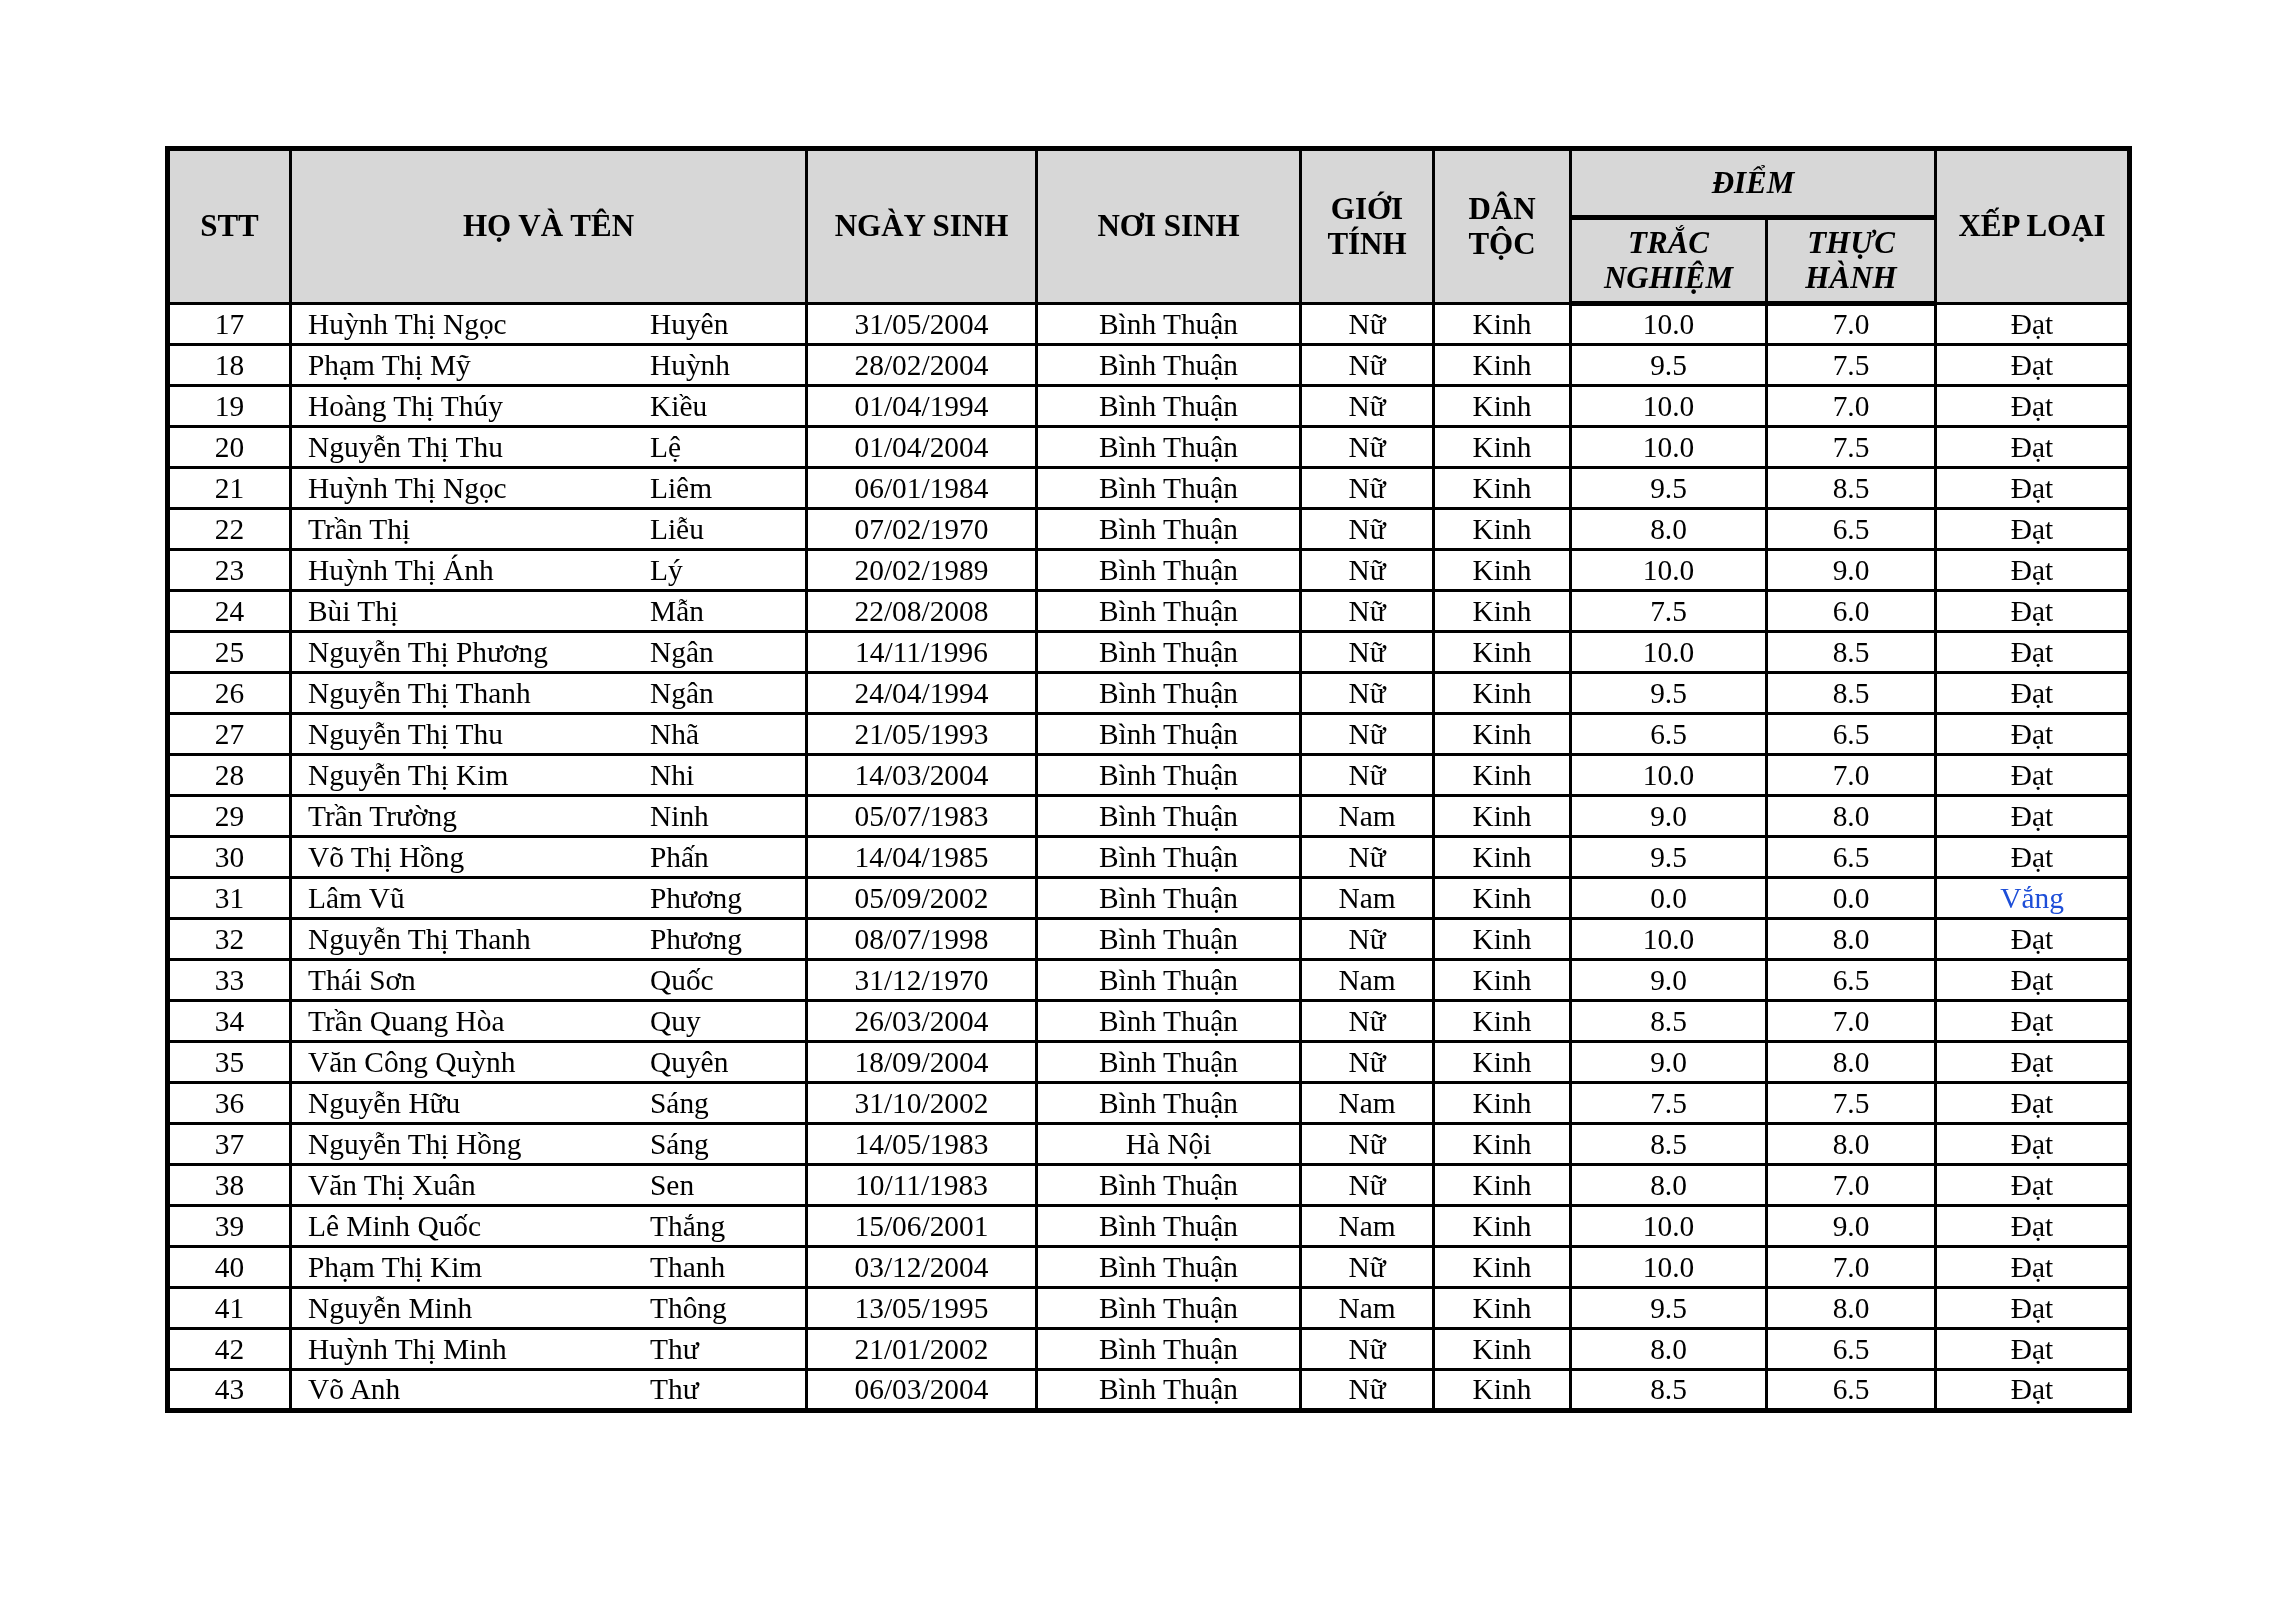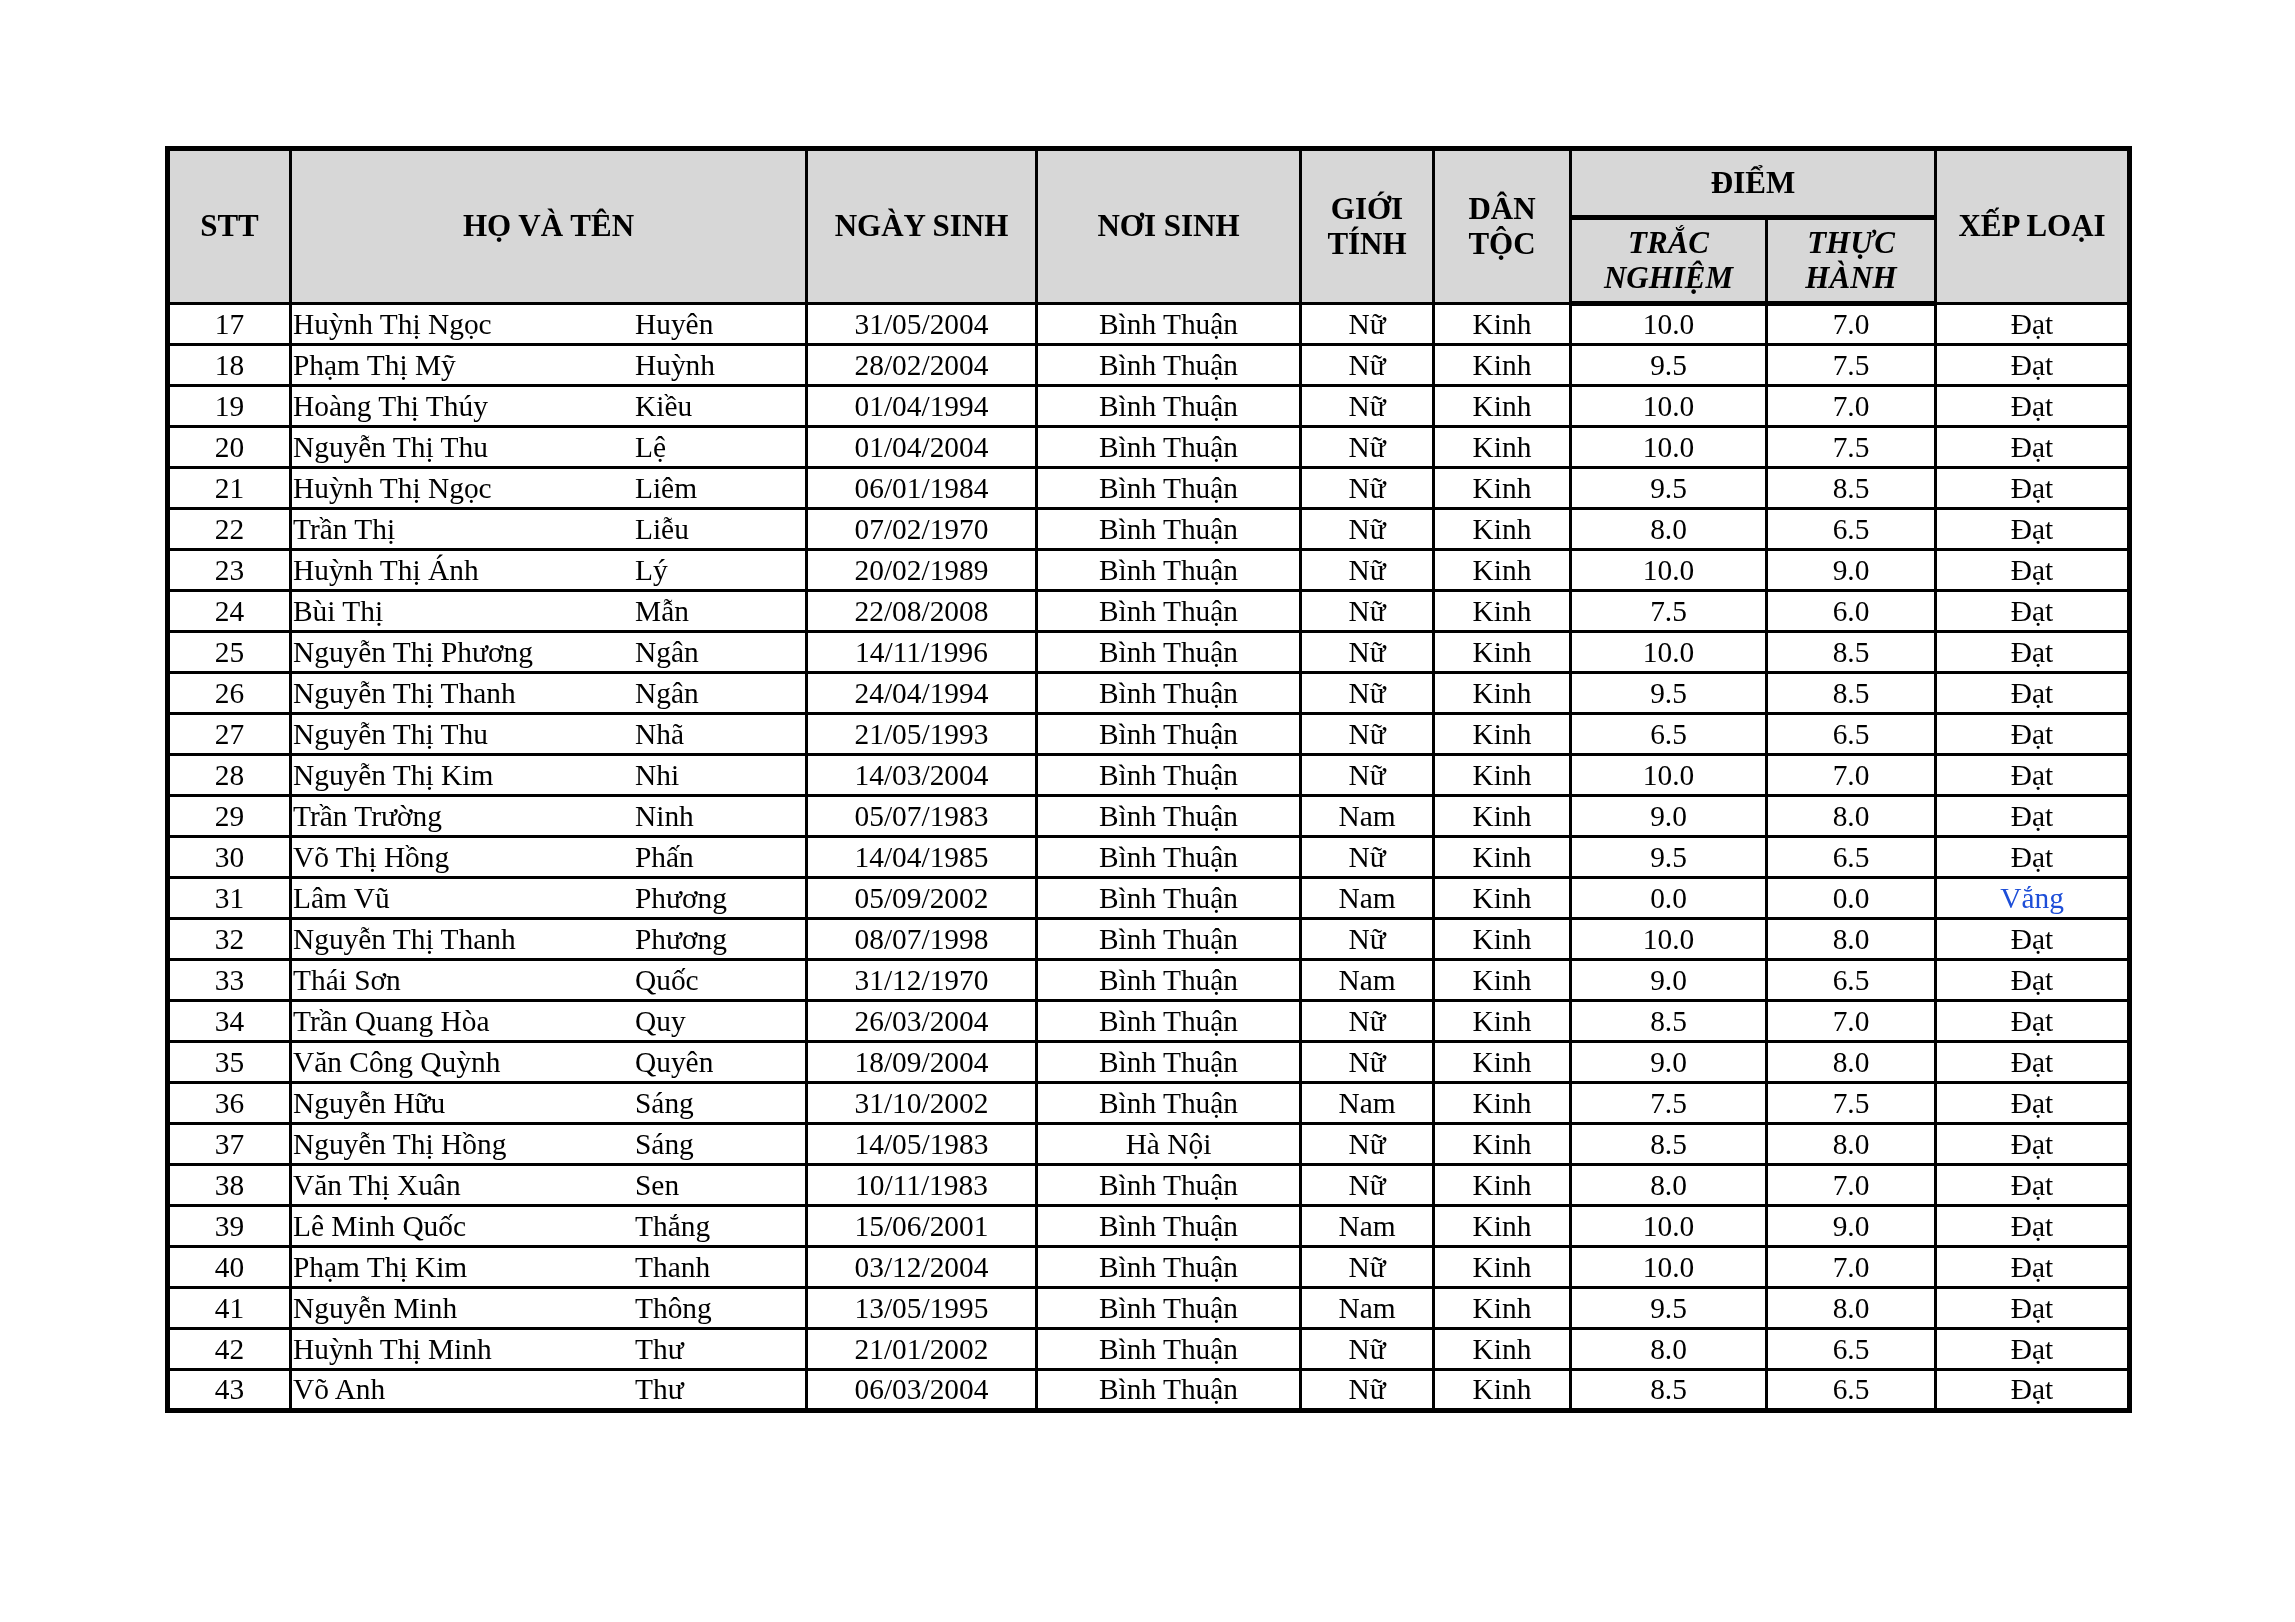--- a/index.html
+++ b/index.html
@@ -16,26 +16,26 @@
   col.c-ethnic{width:137px;}
   col.c-mc{width:196px;}
   col.c-prac{width:169px;}
   col.c-result{width:194px;}
   th,td{border:3.3px solid #000;overflow:visible;}
   th{background:#d7d7d7;font-weight:bold;font-size:31px;line-height:1.12;
      text-align:center;vertical-align:middle;padding:0 2.6px;}
   thead tr.h1{height:69px;}
   thead tr.h2{height:86px;}
   thead tr.h2 th{border-bottom-width:5.2px;font-style:italic;}
-  th.span2{border-bottom-width:5.2px;}
+  th.span2{border-bottom-width:5.2px;font-style:italic;}
   tbody tr{height:41px;}
   td{font-size:29.4px;border-top-width:3.9px;border-bottom-width:3.9px;
      text-align:center;vertical-align:middle;padding:0;white-space:nowrap;}
   td.name{text-align:left;}
-  .nw{display:flex;align-items:center;padding-left:1px;}
+  .nw{display:flex;align-items:center;padding-left:16px;}
   .sn{flex:0 0 342px;white-space:nowrap;}
   .gn{white-space:nowrap;}
   td.result{font-weight:normal;}
   td.result.absent{color:#1d4ed8;}
 </style>
 </head>
 <body>
 
 <div class="sheet">
   <table>

